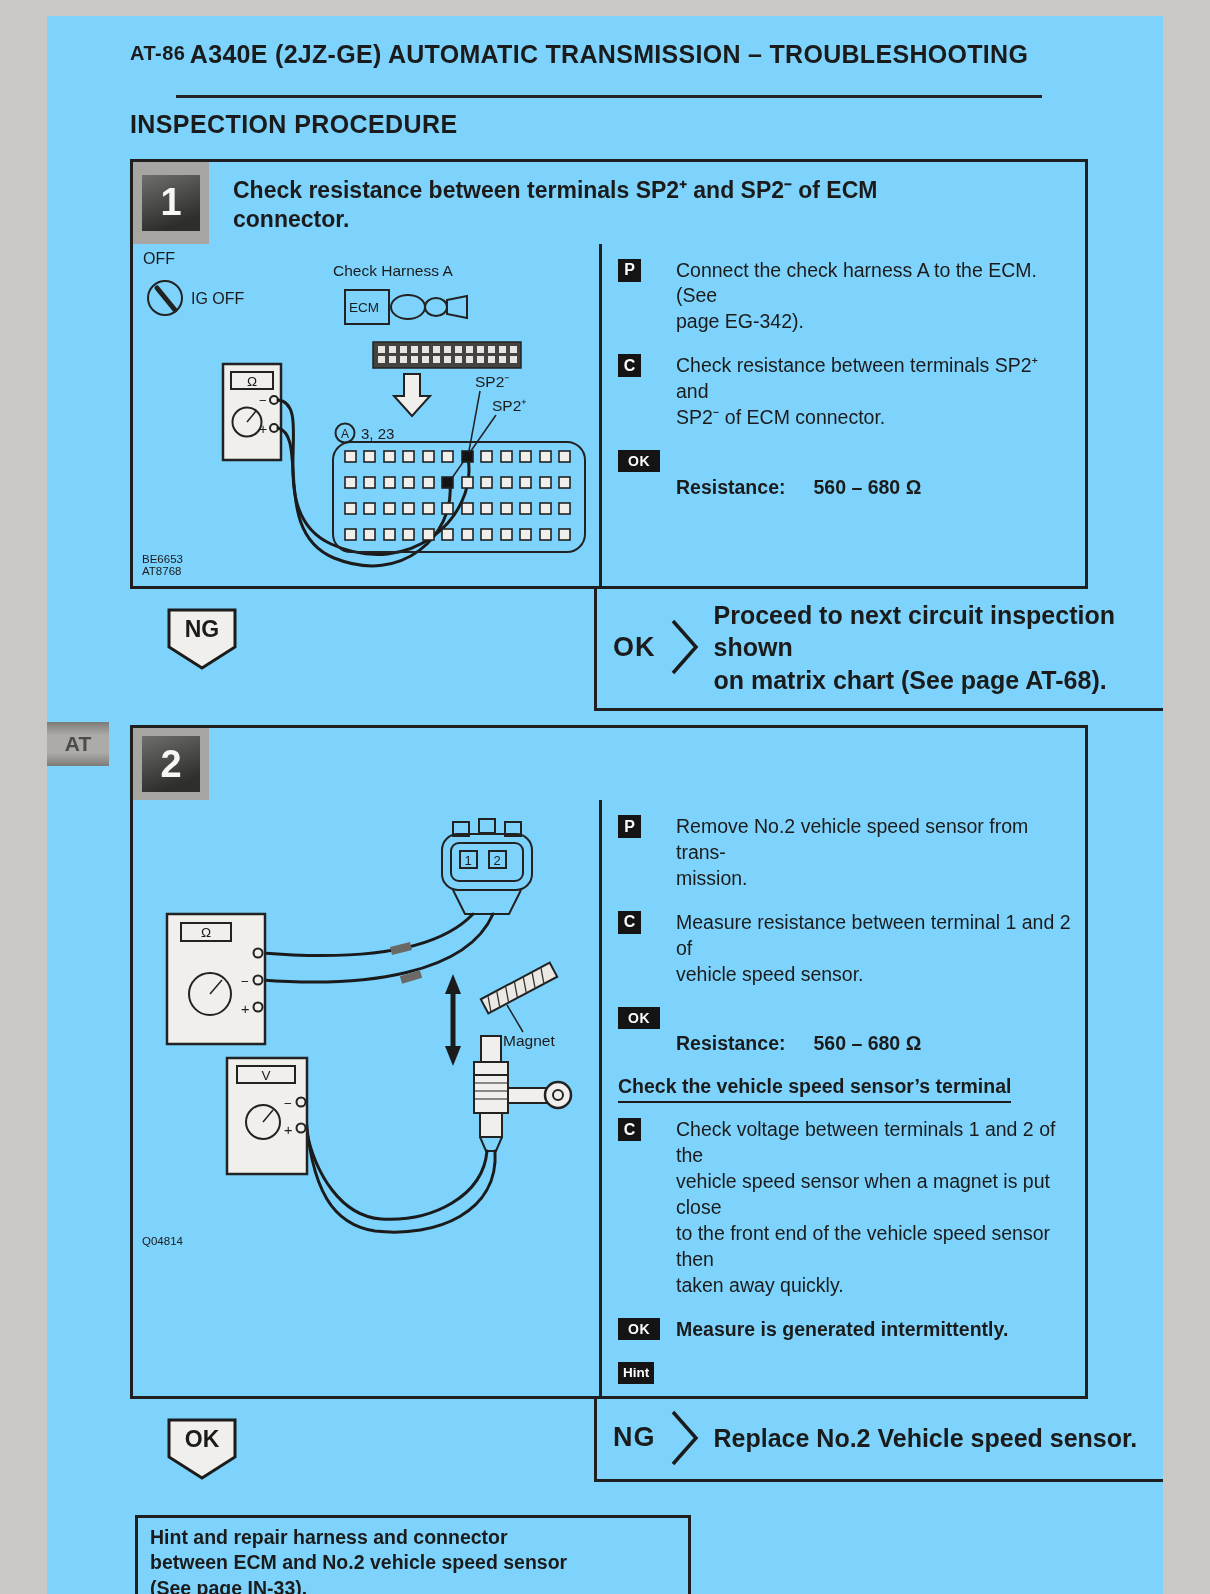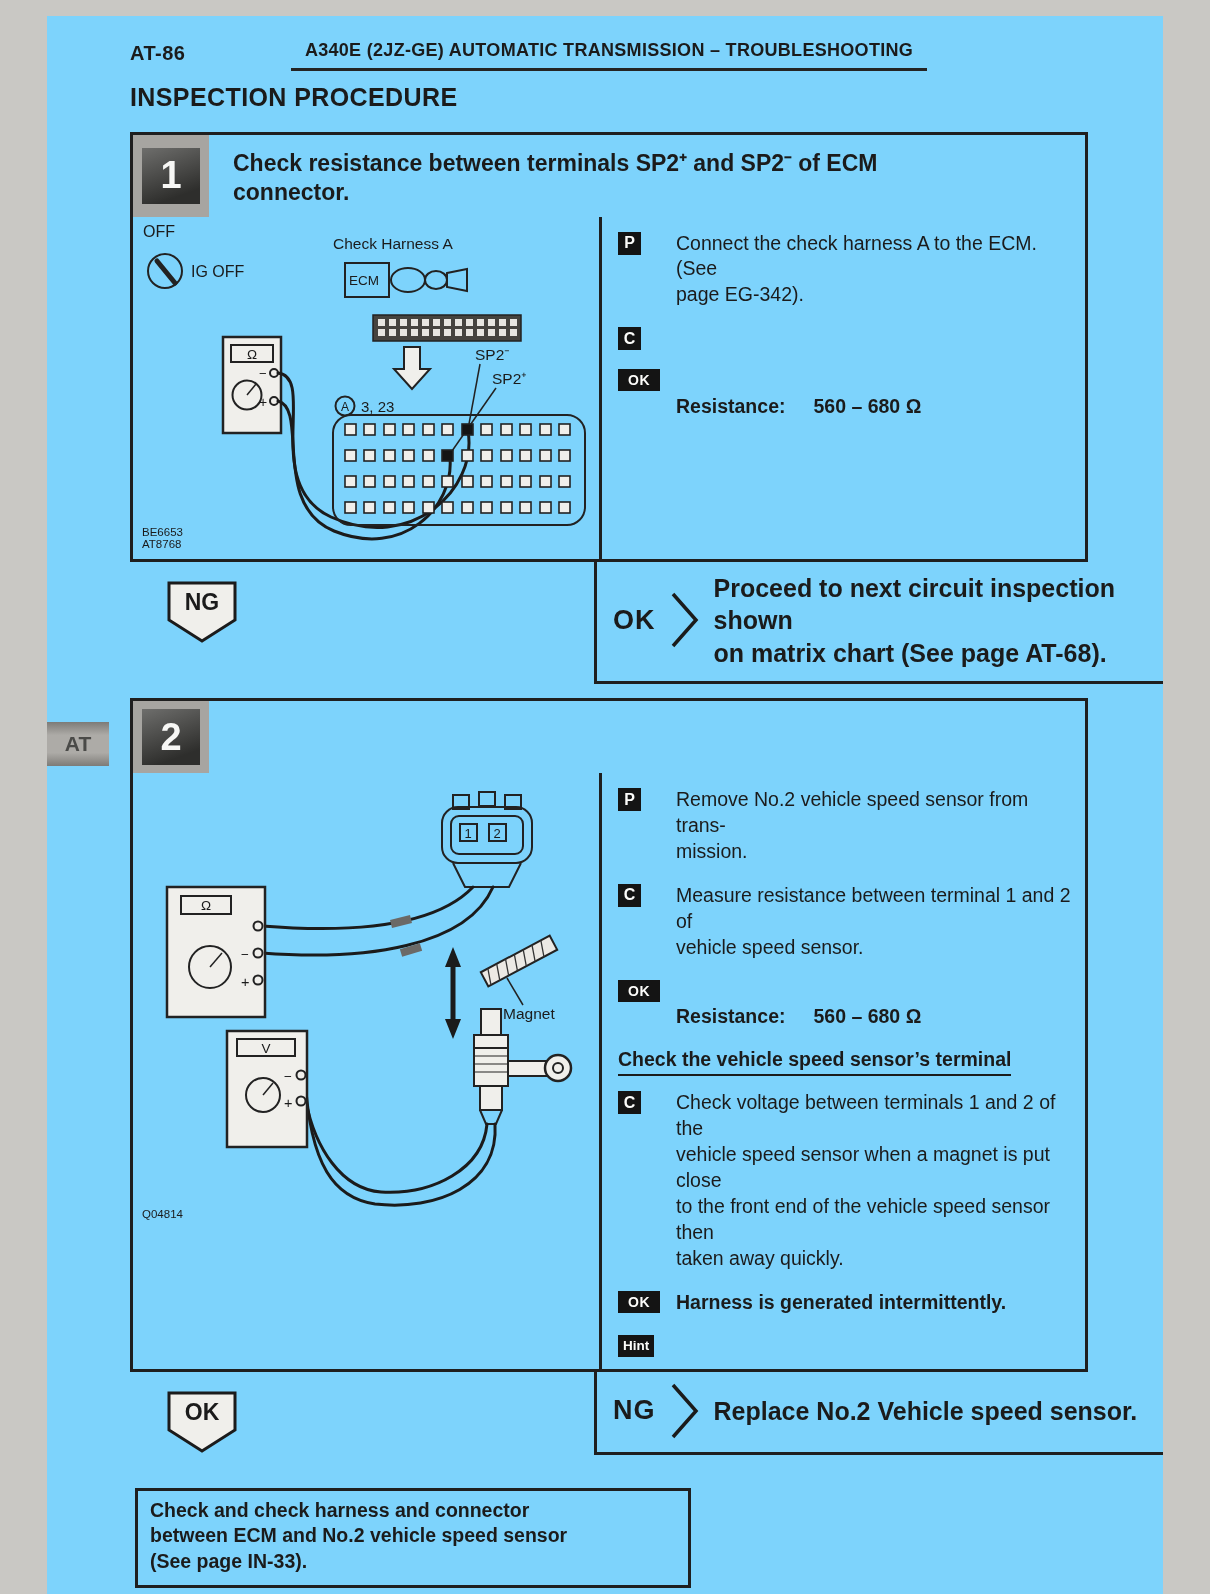--- a/index.html
+++ b/index.html
@@ -2,21 +2,21 @@
 <html><head>
 <meta charset="utf-8">
 <title>AT-86</title>
 <style>
   html,body{margin:0;padding:0;}
   body{background:#c9c8c4;font-family:"Liberation Sans",sans-serif;}
   .page{position:relative;width:1116px;height:1594px;margin:16px auto;background:#7dd3fc;color:#1b1b1b;overflow:hidden;box-sizing:border-box;padding:24px 75px 0 83px;}
   .page-header{position:relative;margin-bottom:12px;}
   .page-num{position:absolute;left:0;top:2px;font-size:20px;font-weight:bold;letter-spacing:.5px;}
   .header-title-row{text-align:center;}
-  .header-title{display:inline-block;font-size:18px;font-weight:bold;letter-spacing:.3px;padding:0 14px 7px;border-bottom:3px solid #242424;}
+  .header-title{display:inline-block;font-size:25px;font-weight:bold;letter-spacing:.3px;padding:0 14px 26px;border-bottom:3px solid #242424;}
   .section-title{font-size:25px;font-weight:bold;letter-spacing:.4px;margin:6px 0 20px;}
   .step-box{border:3px solid #1f1f1f;}
   .step-header{display:flex;}
   .step-num-strip{flex:none;width:76px;background:#a7a5a1;display:flex;align-items:center;justify-content:center;padding:8px 0;}
   .step-num{width:58px;height:56px;background:linear-gradient(160deg,#6e6e6c 0%,#2e2e2c 80%);color:#f7f7f5;font-size:38px;font-weight:bold;display:flex;align-items:center;justify-content:center;}
   .step-title{font-weight:bold;font-size:23px;line-height:1.25;padding:14px 24px 10px 24px;white-space:pre-line;}
   .step-body{display:flex;align-items:stretch;}
   .diagram-col{flex:none;width:464px;padding:2px 0 4px 2px;position:relative;}
   .instr-col{flex:1;border-left:3px solid #1f1f1f;padding:14px 14px 12px 16px;}
   .instr{display:flex;margin-bottom:18px;}
@@ -199,20 +199,22 @@
           </svg>
         </div>
         <div class="instr-col">
           <div class="instr">
             <span class="badge-holder"><span class="badge badge-sq">P</span></span>
             <div class="instr-text">Connect the check harness A to the ECM. (See
 page EG-342).</div>
           </div>
           <div class="instr">
             <span class="badge-holder"><span class="badge badge-sq">C</span></span>
+            <div class="instr-text">Check resistance between terminals SP2⁺ and
+SP2⁻ of ECM connector.</div>
           </div>
           <div class="instr">
             <span class="badge-holder"><span class="badge badge-ok">OK</span></span>
             <div class="instr-text bold">
               <span>Resistance:</span><span class="result-value">560 – 680 Ω</span>
             </div>
           </div>
         </div>
       </div>
     </div>
@@ -338,21 +340,21 @@
           <div><span class="reference-subtitle">Check the vehicle speed sensor’s terminal</span></div>
           <div class="instr">
             <span class="badge-holder"><span class="badge badge-sq">C</span></span>
             <div class="instr-text">Check voltage between terminals 1 and 2 of the
 vehicle speed sensor when a magnet is put close
 to the front end of the vehicle speed sensor then
 taken away quickly.</div>
           </div>
           <div class="instr">
             <span class="badge-holder"><span class="badge badge-ok">OK</span></span>
-            <div class="instr-text bold">Harness is generated intermittently.</div>
+            <div class="instr-text bold">Measure is generated intermittently.</div>
           </div>
           <div class="instr">
             <span class="badge-holder"><span class="badge badge-hint">Hint</span></span>
           </div>
         </div>
       </div>
     </div>
     <div class="action-row">
       <div class="pentagon">
         <svg viewBox="0 0 72 64" width="72" height="64">
@@ -364,19 +366,19 @@
         <span class="action-result">NG</span>
         <svg class="chev" viewBox="0 0 30 58" width="30" height="58">
           <polyline points="3,3 26,29 3,55" fill="none" stroke="#1b1b1b" stroke-width="3.5"></polyline>
         </svg>
         <div class="action-text">Replace No.2 Vehicle speed sensor.</div>
       </div>
     </div>
   </section>
 
   <div class="footer-note">
-    <div>Check and check harness and connector</div>
+    <div>Hint and repair harness and connector</div>
     <div>between ECM and No.2 vehicle speed sensor</div>
     <div>(See page IN-33).</div>
   </div>
 
   <div class="scan-smudge"></div>
 </div>
 
 </body></html>

